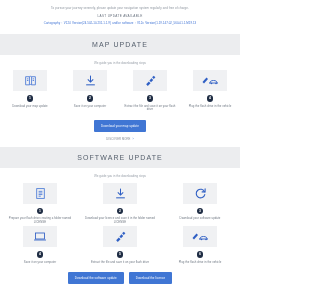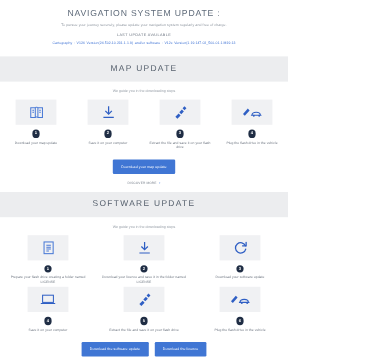--- a/index.html
+++ b/index.html
@@ -90,21 +90,20 @@
   .sec-map{padding-bottom:2px;}
   .rowgap{margin-top:7px;}
   .soft-row2{margin-top:2px;}
 </style>
 </head>
 <body>
 
 <div class="page">
 
   <div class="top">
-    <div class="top-title">NAVIGATION SYSTEM UPDATE :</div>
     <div class="top-sub">To pursue your journey serenely, please update your navigation system regularly and free of charge.</div>
     <div class="last-update">LAST UPDATE AVAILABLE</div>
     <div class="ver-line">Cartography : V124 Version(24.502-10.231.1.1.9) and/or software : V12x Version(1.19.147.02_560-01.1.M19.13</div>
   </div>
 
   <div class="band">
     <div class="band-title">MAP UPDATE</div>
   </div>
 
   <div class="sec-map">

